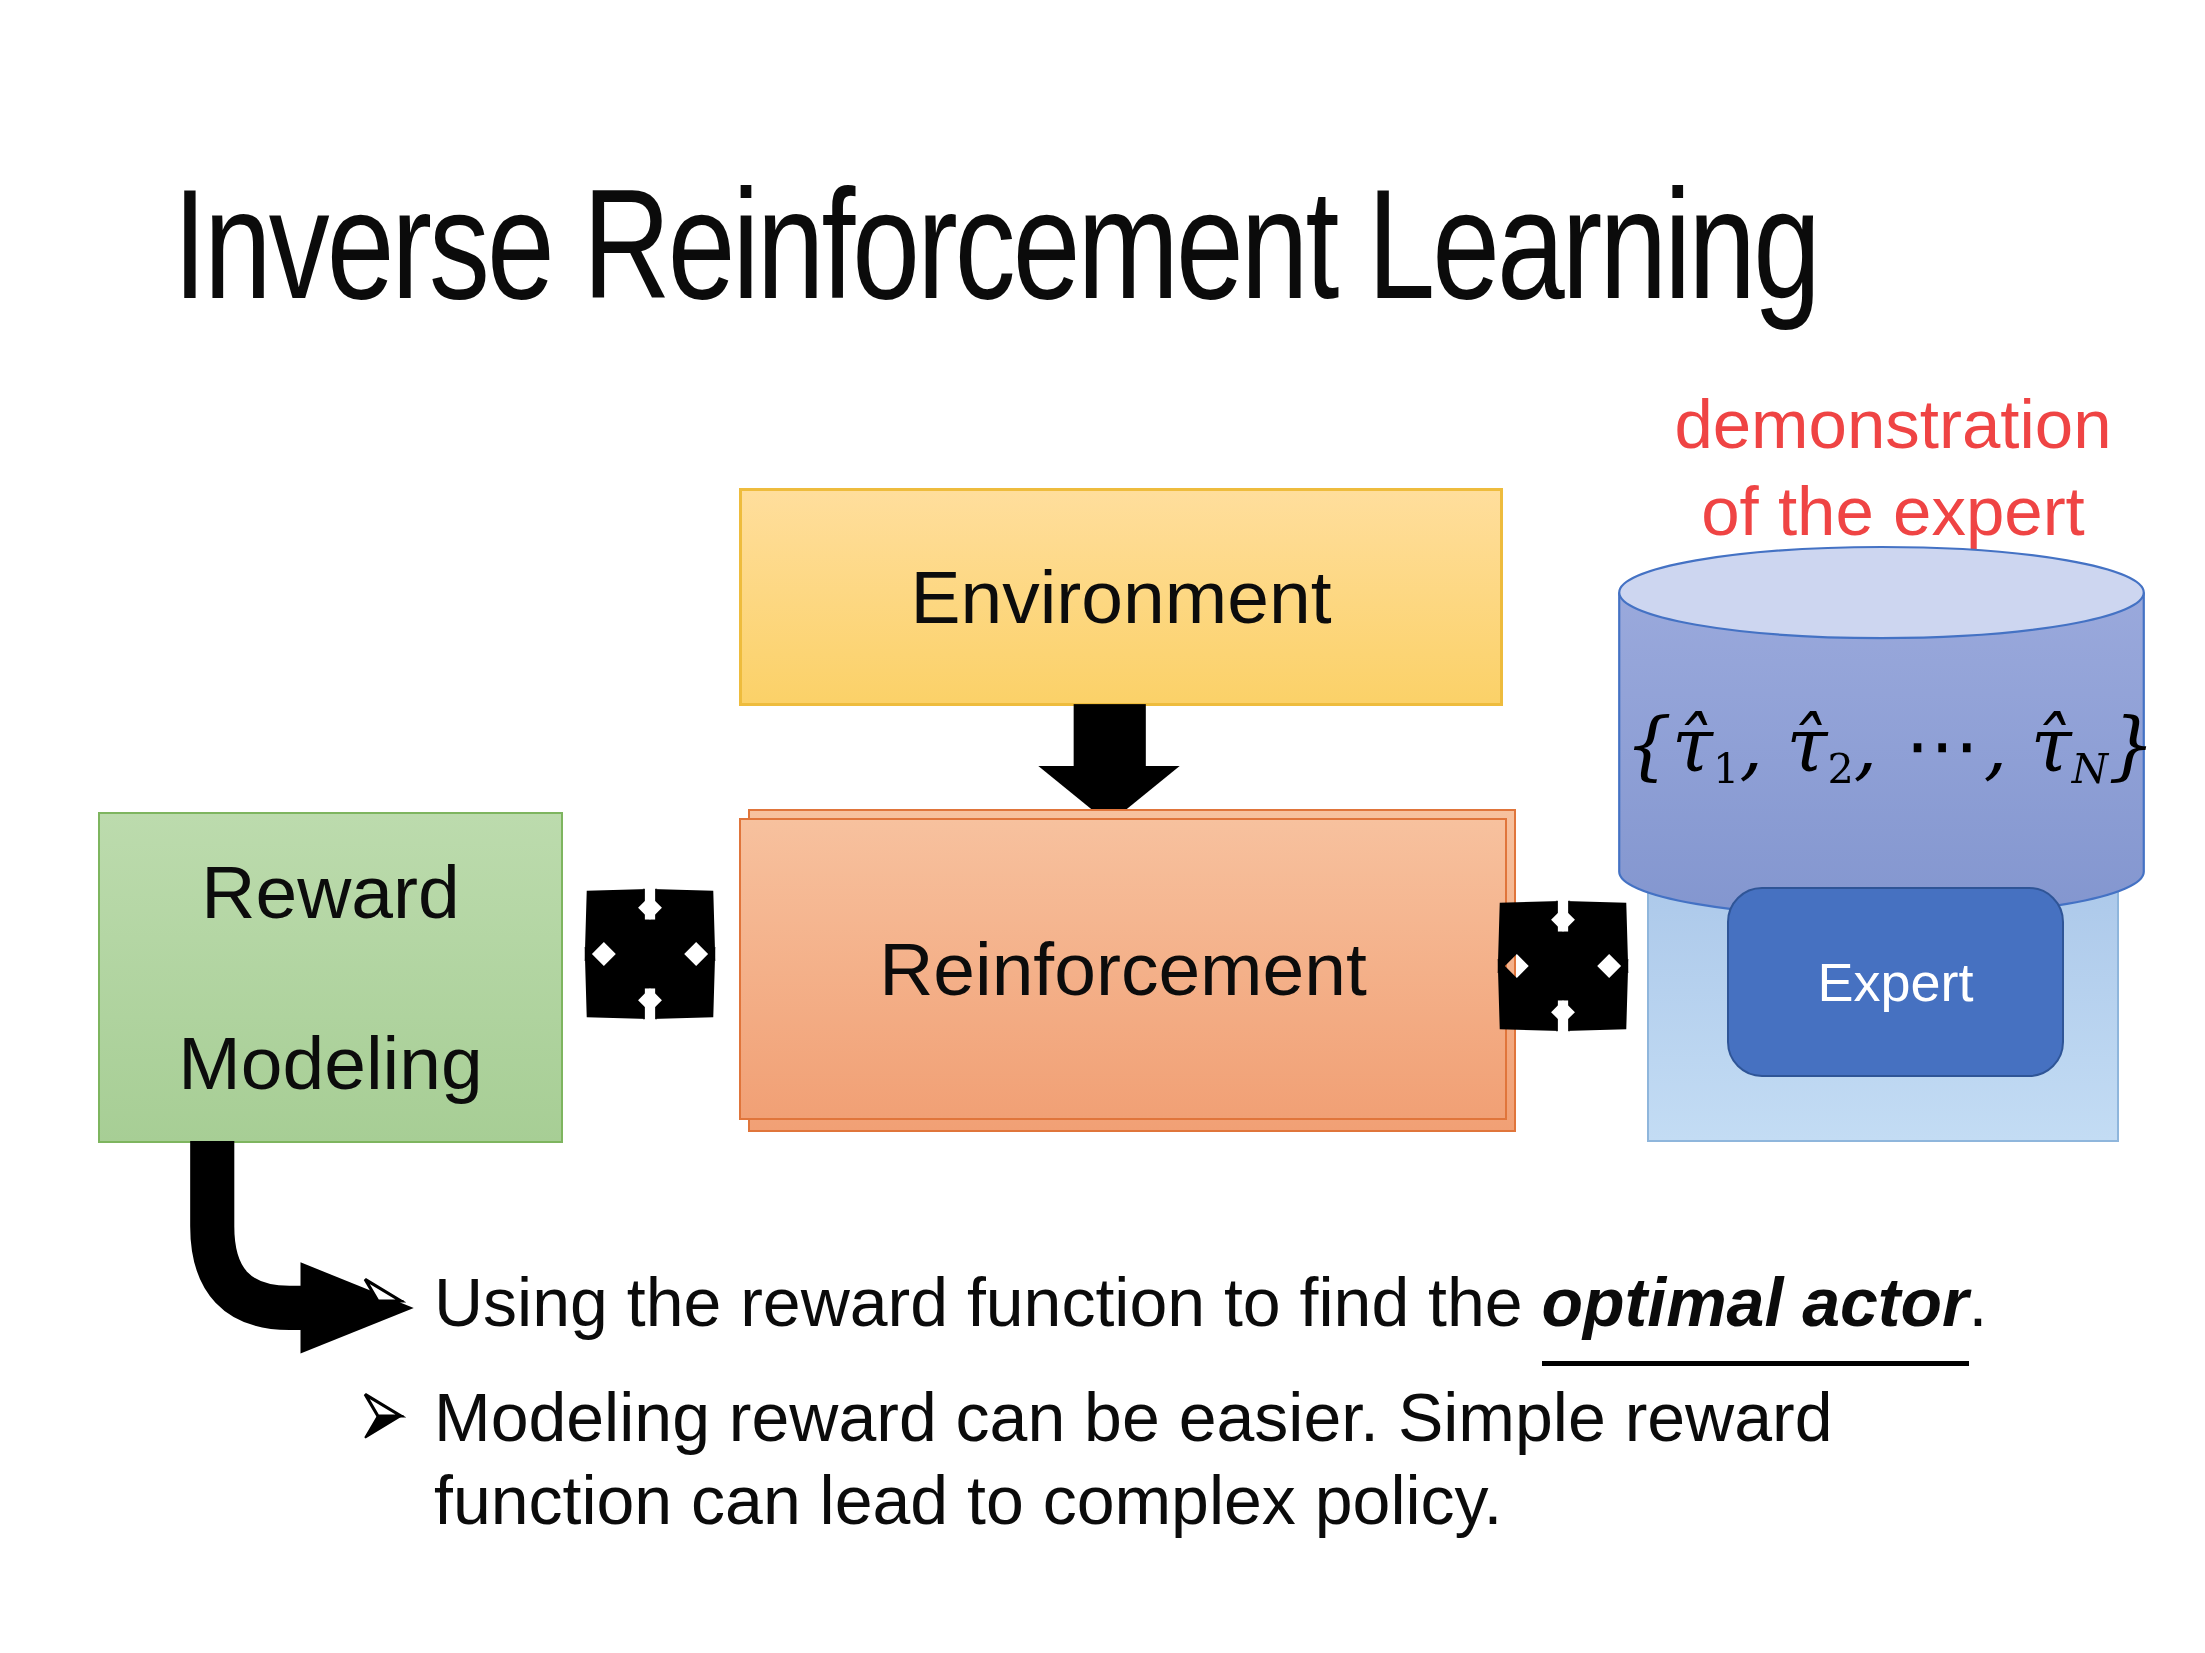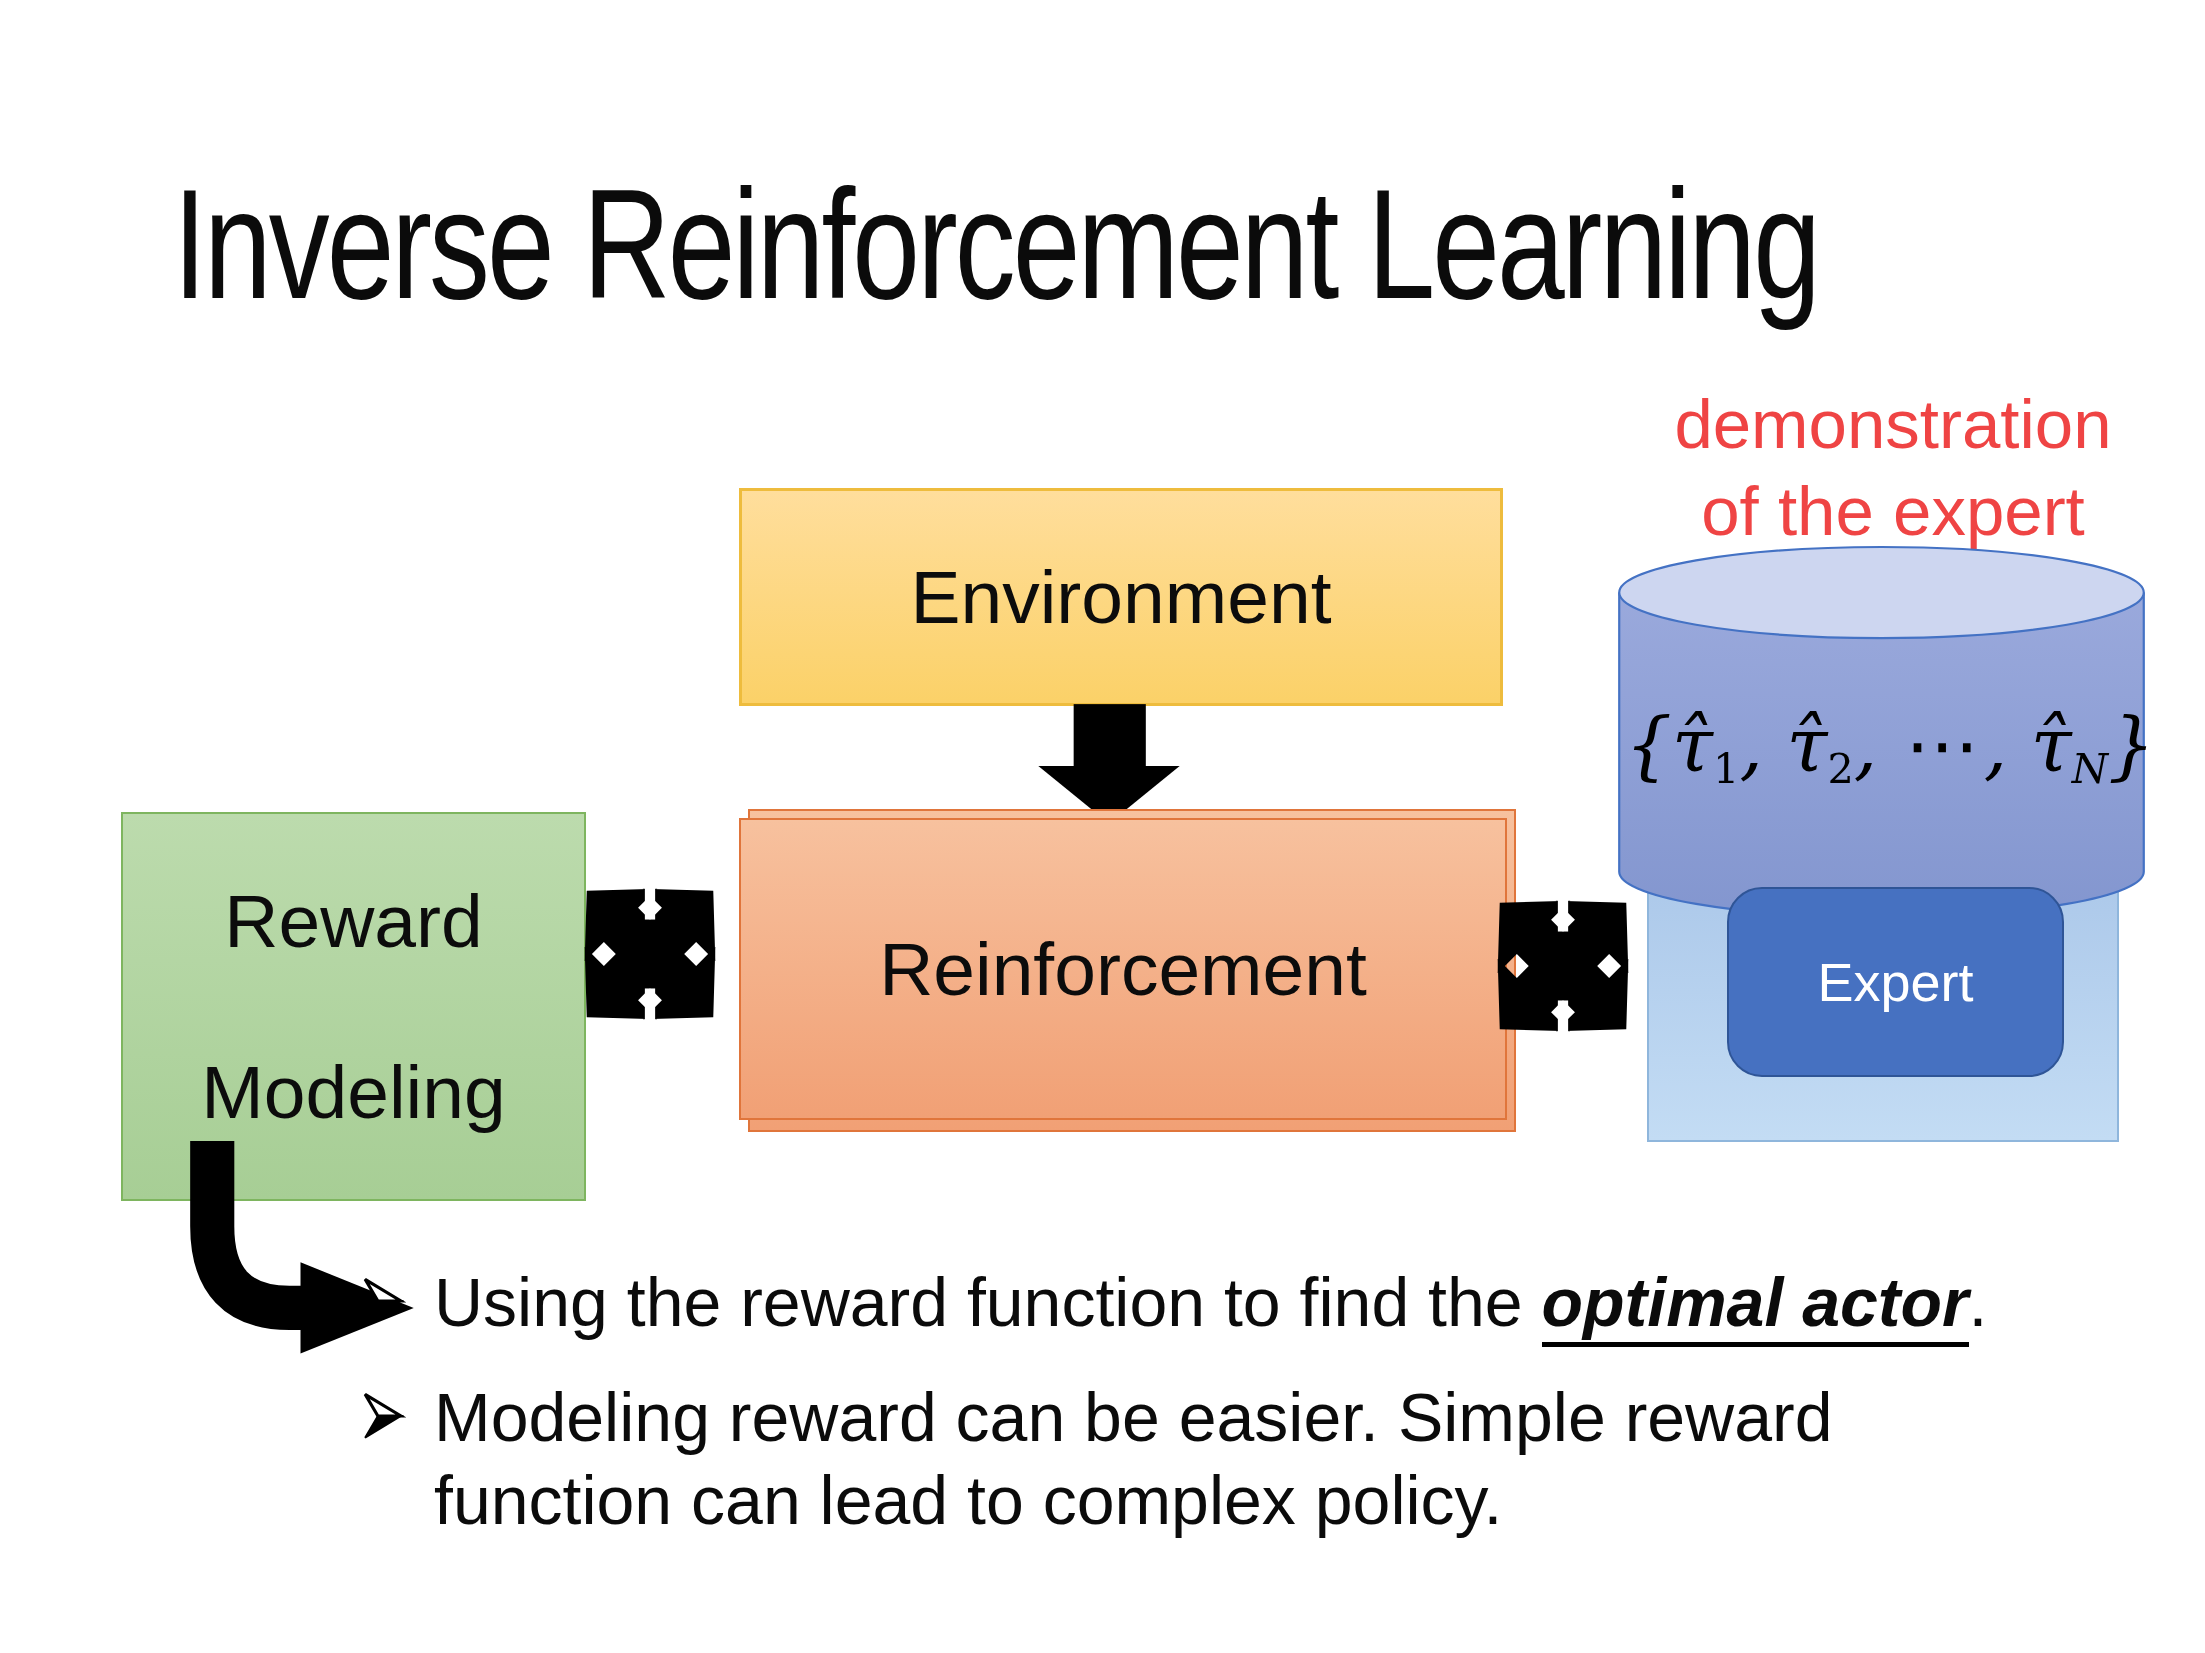--- a/index.html
+++ b/index.html
@@ -14,42 +14,42 @@
               font-size:69px;line-height:87px;color:#ef4444;}
 
   .box{box-sizing:border-box;display:flex;flex-direction:column;align-items:center;justify-content:center;
        text-align:center;font-size:75px;line-height:137px;color:#0c0c0c;}
   .env-box{left:739px;top:488px;width:764px;height:218px;
            background:linear-gradient(180deg,#FFDE9C 0%,#FBD168 100%);border:3.7px solid #EEBC3D;line-height:1;}
   .rl-ghost{left:748px;top:809px;width:768px;height:323px;box-sizing:border-box;
             background:linear-gradient(180deg,#F7C19E 0%,#F1A075 100%);border:2.9px solid #E0753B;}
   .rl-box{left:739px;top:818px;width:768px;height:302px;
           background:linear-gradient(180deg,#F7C19E 0%,#F1A075 100%);border:2.9px solid #E0753B;}
-  .reward-box{left:121px;top:812px;width:465px;height:389px;
+  .reward-box{left:98px;top:812px;width:465px;height:331px;
           background:linear-gradient(180deg,#BCDBAD 0%,#A7CE95 100%);border:2.9px solid #7EB55F;gap:34px;}
 
   .expert-panel{left:1647px;top:829px;width:472px;height:313px;box-sizing:border-box;
           background:linear-gradient(180deg,#A8C5E8 0%,#C3DCF4 100%);border:2.2px solid #8FB6DC;z-index:1;}
   .cylinder-svg{left:1606px;top:541px;z-index:2;}
   .expert-box{left:1727px;top:887px;width:337px;height:190px;box-sizing:border-box;z-index:3;
           background:#4671C1;border:2.9px solid #2F5597;border-radius:35px;
           display:flex;align-items:center;justify-content:center;color:#ffffff;font-size:54px;}
 
   .formula{left:1625px;top:697px;width:515px;text-align:center;z-index:3;color:#000;
            font-family:"DejaVu Serif",serif;font-style:italic;font-size:74px;line-height:96px;white-space:nowrap;}
   .formula sub{font-size:0.56em;font-style:normal;vertical-align:-0.3em;letter-spacing:0;}
   .formula sub.subN{font-style:italic;}
   .formula .dots{font-family:"DejaVu Sans",sans-serif;font-style:normal;padding:0 4.4px;}
 
   .bullet-row{display:flex;align-items:flex-start;}
   .bullet-1{left:360px;top:1261px;}
   .bullet-2{left:360px;top:1376px;}
   .bullet-marker{flex:0 0 auto;margin-top:11.8px;margin-right:28px;}
   .bullet-text{font-size:68px;line-height:83px;white-space:nowrap;color:#0b0b0b;}
-  .emph{font-weight:bold;font-style:italic;border-bottom:5.9px solid #000;padding-bottom:2px;}
+  .emph{font-weight:bold;font-style:italic;border-bottom:5.9px solid #000;padding-bottom:21px;}
 
   svg{display:block;}
 </style>
 </head>
 <body>
 
 <div class="slide">
 
   <svg width="0" height="0" aria-hidden="true">
     <defs>

